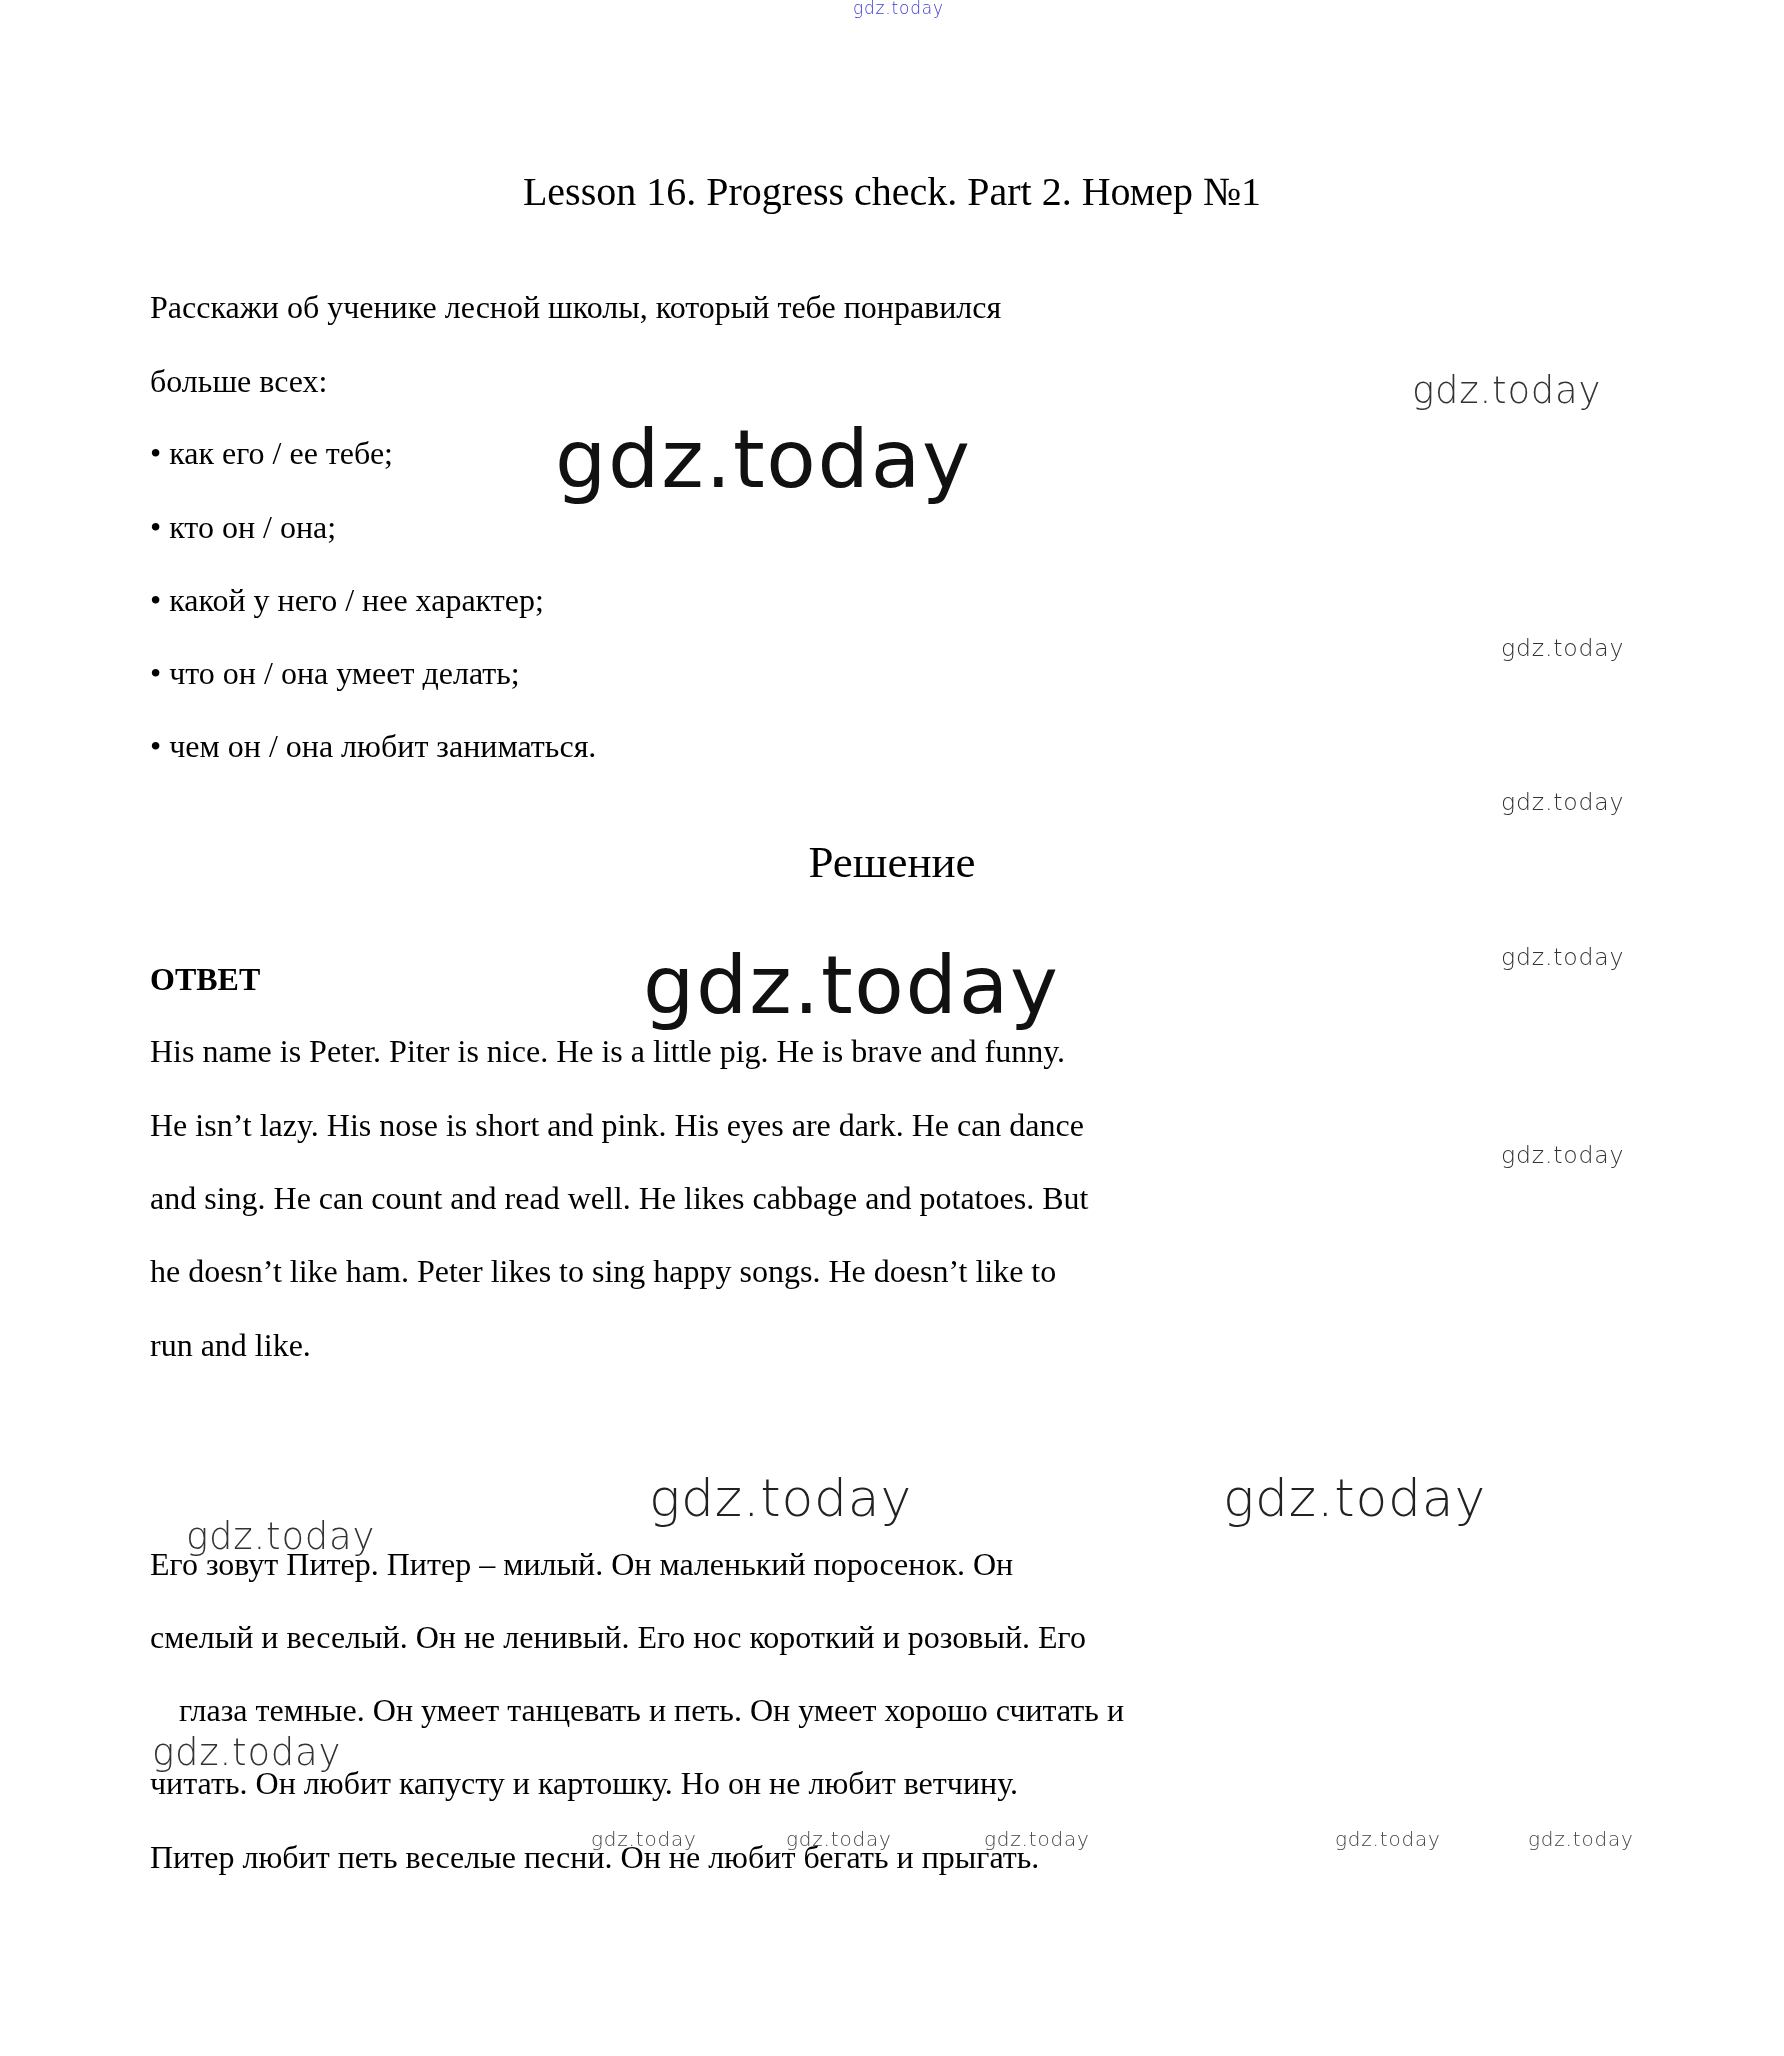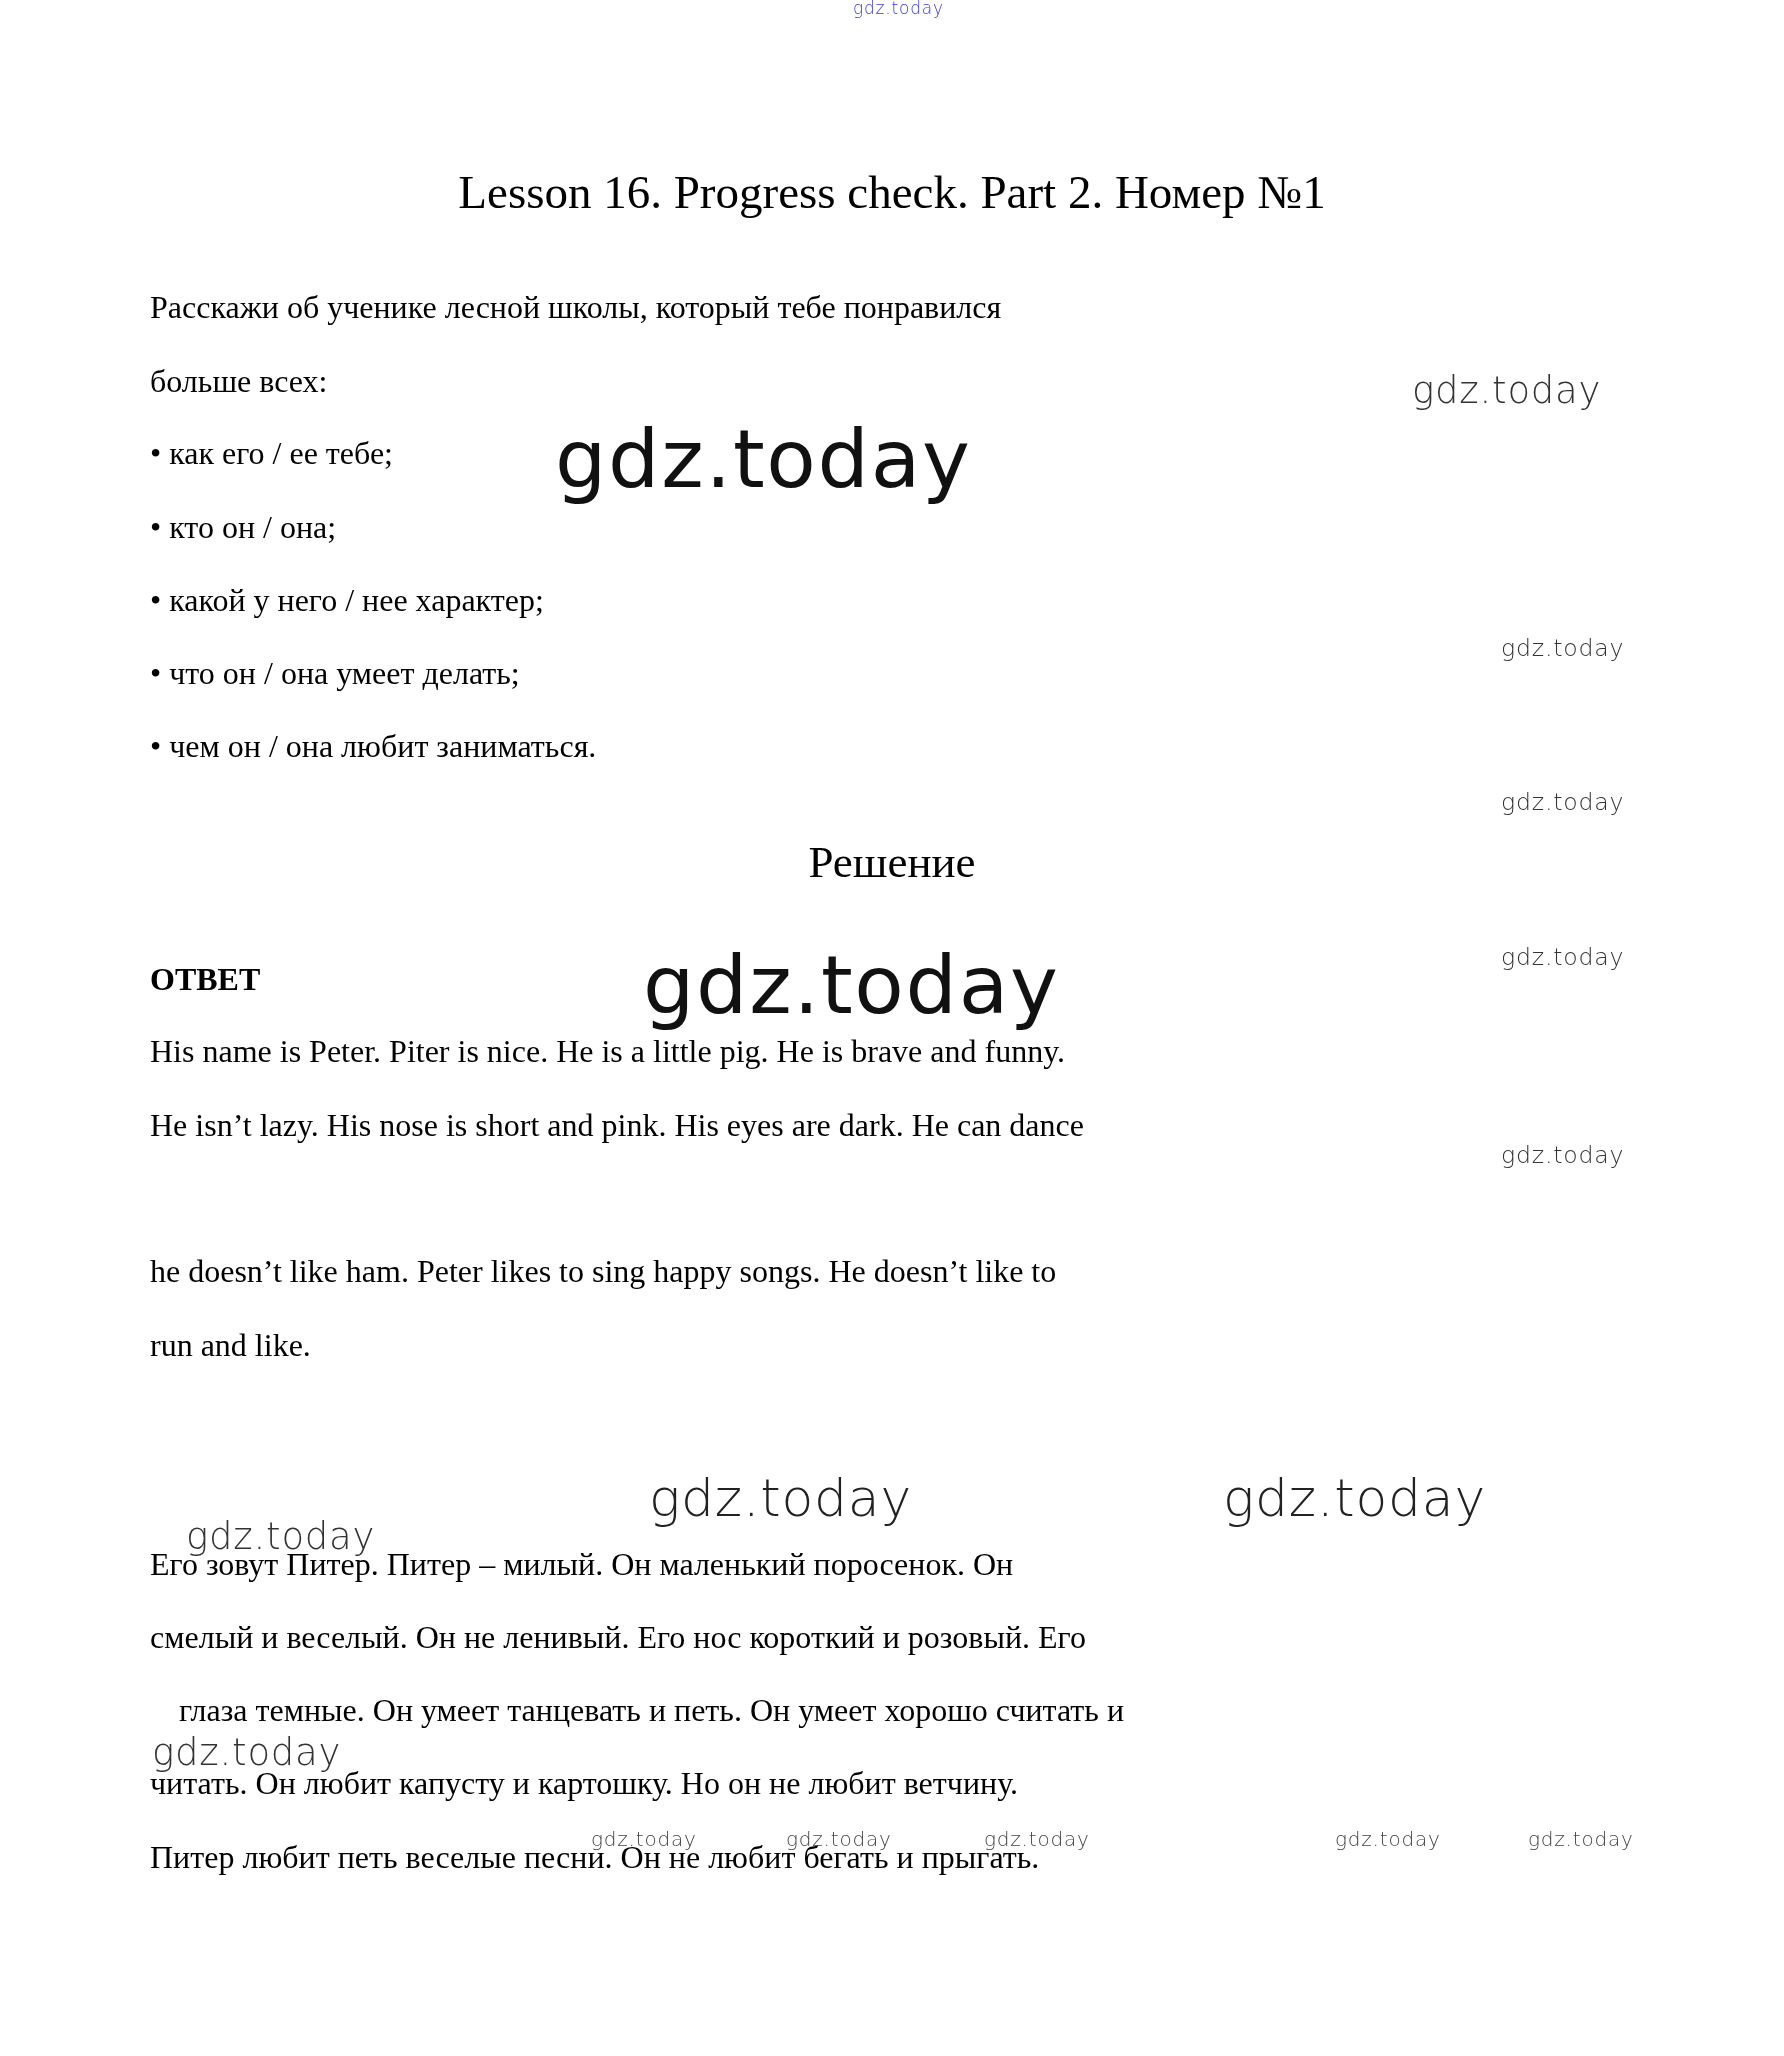--- a/index.html
+++ b/index.html
@@ -1,20 +1,20 @@
 <!DOCTYPE html>
 <html style="font-size:13.5px"><head>
 <meta charset="utf-8">
 <style>
   html, body { margin: 0; padding: 0; background: #ffffff; }
   body { width: 1784px; height: 2057px; position: relative; overflow: hidden; }
   .page { position: absolute; left: 0; top: 0; width: 1784px; height: 2057px; background: #fff; }
   .serif { font-family: "Liberation Serif", "DejaVu Serif", serif; color: #000; }
   .line { position: absolute; left: 150px; white-space: nowrap; font-size: 32px; line-height: 51px; }
-  .title { position: absolute; left: 0; width: 1784px; text-align: center; top: 165px; font-size: 47px; line-height: 54px; }
+  .title { position: absolute; left: 0; width: 1784px; text-align: center; top: 165px; font-size: 40px; line-height: 54px; }
   .center { position: absolute; left: 0; width: 1784px; text-align: center; font-size: 45px; line-height: 51px; }
   .bold { font-weight: bold; }
   .bolditalic { font-weight: bold; font-style: italic; }
   .wm { position: absolute; font-family: "DejaVu Sans", "Liberation Sans", sans-serif; font-weight: 300; color: #222; white-space: nowrap; letter-spacing: 0.8px; }
   .wm-top { color: #3a3ad6; font-size: 17px; }
   .wm-xl { font-size: 81px; letter-spacing: 1.7px; font-weight: normal; color: #111; }
   .wm-l { font-size: 52px; color: #222; }
   .wm-m { font-size: 37px; color: #333; }
   .wm-s { font-size: 23.6px; color: #333; }
   .wm-xs { font-size: 20px; color: #444; }
@@ -36,20 +36,21 @@
   <div class="line serif" style="top:575px;">• какой у него / нее характер;</div>
   <div class="line serif" style="top:648px;">• что он / она умеет делать;</div>
   <div class="line serif" style="top:721px;">• чем он / она любит заниматься.</div>
 
   <div class="center serif" style="top:837px;">Решение</div>
 
   <div class="line serif bold" style="top:954px;">ОТВЕТ</div>
 
   <div class="line serif" style="top:1026px;">His name is Peter. Piter is nice. He is a little pig. He is brave and funny.</div>
   <div class="line serif" style="top:1100px;">He isn’t lazy. His nose is short and pink. His eyes are dark. He can dance</div>
+  <div class="line serif" style="top:1173px;">and sing. He can count and read well. He likes cabbage and potatoes. But</div>
   <div class="line serif" style="top:1246px;">he doesn’t like ham. Peter likes to sing happy songs. He doesn’t like to</div>
   <div class="line serif" style="top:1320px;">run and like.</div>
 
 
   <div class="line serif" style="top:1539px;">Его зовут Питер. Питер – милый. Он маленький поросенок. Он</div>
   <div class="line serif" style="top:1612px;">смелый и веселый. Он не ленивый. Его нос короткий и розовый. Его</div>
   <div class="line serif" style="top:1685px;margin-left:29px;">глаза темные. Он умеет танцевать и петь. Он умеет хорошо считать и</div>
   <div class="line serif" style="top:1758px;">читать. Он любит капусту и картошку. Но он не любит ветчину.</div>
   <div class="line serif" style="top:1832px;">Питер любит петь веселые песни. Он не любит бегать и прыгать.</div>
 

